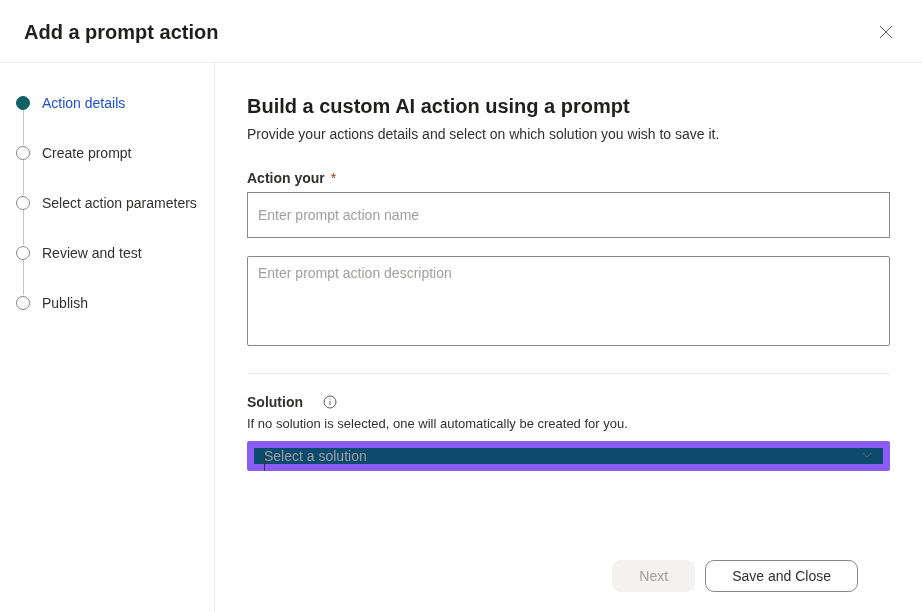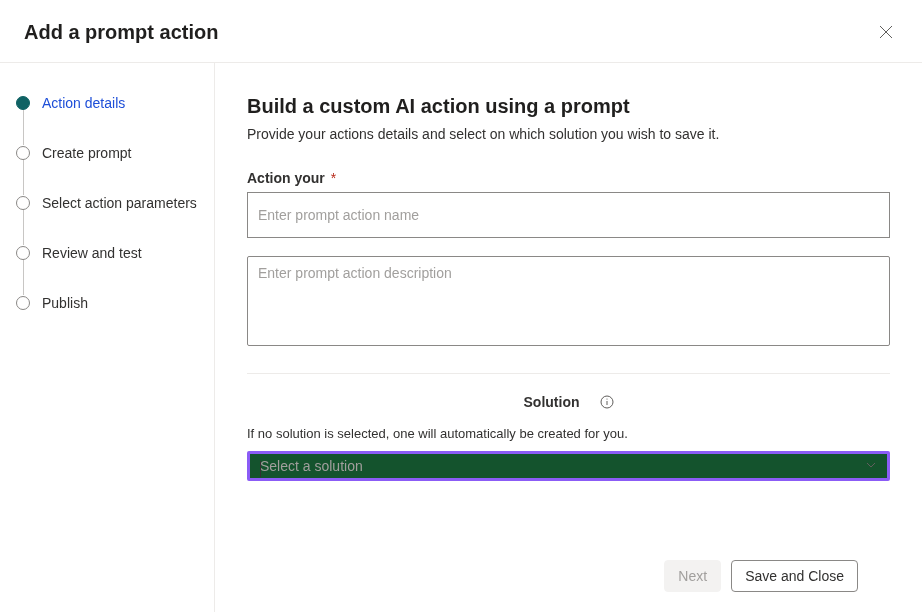--- a/index.html
+++ b/index.html
@@ -145,67 +145,66 @@
     }
     .divider {
       height: 1px;
       background: #edebe9;
       margin: 24px 0 20px 0;
     }
     .label-with-icon {
       display: flex;
       align-items: center;
       gap: 20px;
-      margin-bottom: 16px;
-      justify-content: center;
+      margin-bottom: 6px;
     }
     .info-icon {
       width: 14px; height: 14px;
       display: inline-flex;
       color: #605e5c;
     }
     .helper {
       font-size: 13px;
       color: #323130;
       margin-bottom: 10px;
     }
     .select {
       width: 100%;
       height: 30px;
-      border: 3px solid #8b5cf6;
+      border: 7px solid #8b5cf6;
       border-radius: 2px;
       padding: 0 10px;
       display: flex;
       align-items: center;
       justify-content: space-between;
       cursor: pointer;
-      background: #14532d;
+      background: #0c4a6e;
       position: relative;
     }
     .select-text { font-size: 14px; }
     .select-caret { flex-shrink: 0; }
     .cursor-bar {
       position: absolute;
       left: 10px;
       top: 7px;
       width: 1px;
       height: 16px;
       background: #323130;
     }
     .footer {
       display: flex;
       justify-content: flex-end;
       gap: 10px;
       padding: 16px 32px 20px 0;
     }
     .btn {
       height: 32px;
-      padding: 0 13px;
+      padding: 0 26px;
       border: 1px solid #8a8886;
-      border-radius: 4px;
+      border-radius: 9px;
       background: #ffffff;
       font-size: 14px;
       font-family: inherit;
       cursor: pointer;
       color: #323130;
     }
     .btn.disabled {
       background: #f3f2f1;
       border-color: #f3f2f1;
       color: #a19f9d;

